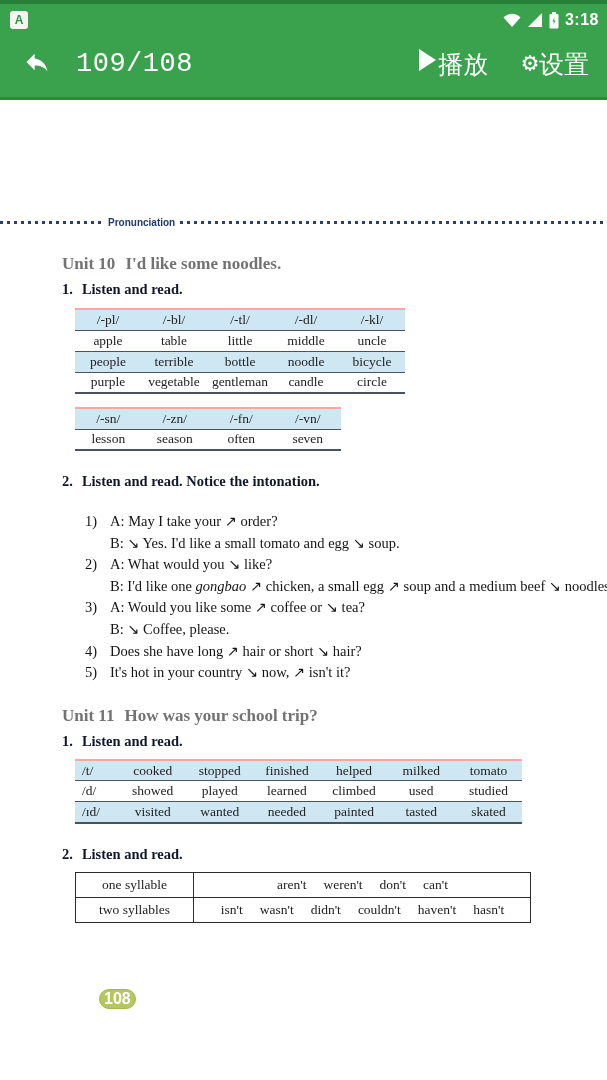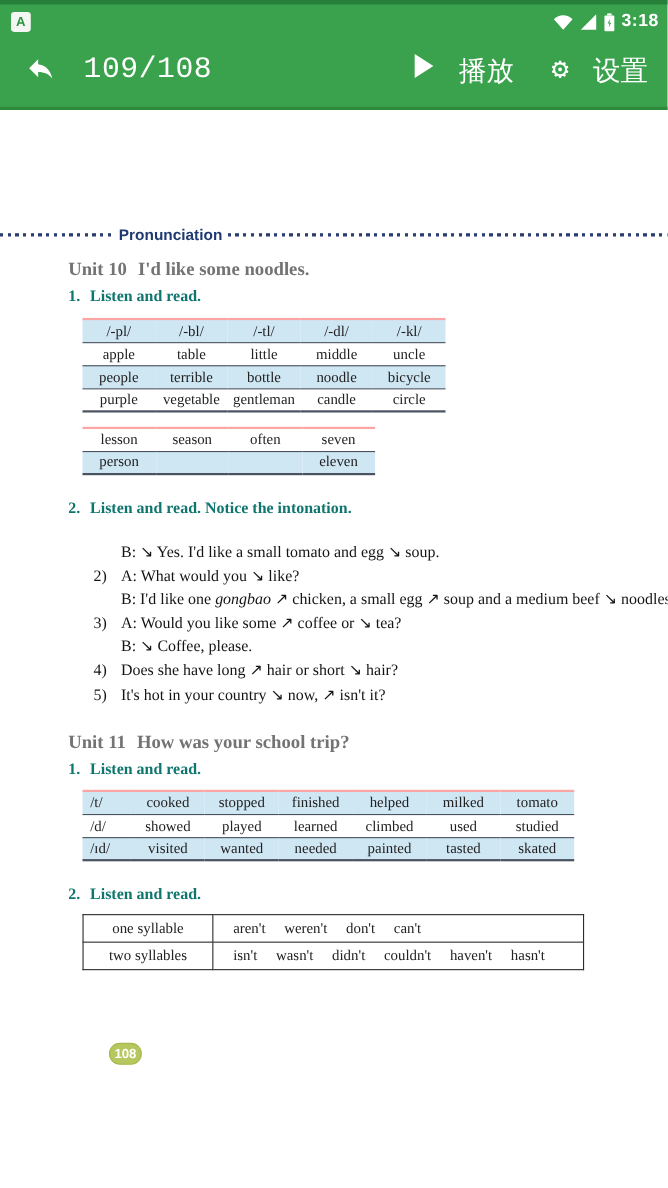--- a/index.html
+++ b/index.html
@@ -15,37 +15,37 @@
                display:flex; align-items:center; justify-content:center;
                color:#2f9440; font-weight:bold; font-size:12px; }
   .status-right { display:flex; align-items:center; gap:6px; }
   .status-right svg { display:block; }
   .status-time { color:#ffffff; font-size:16px; font-weight:bold; letter-spacing:0.5px; }
 
   .toolbar { height:66px; display:flex; align-items:center; padding:0 18px 6px 20px;font-family:Liberation Mono, monospace; }
   .back-btn { width:34px; height:34px; display:flex; align-items:center; justify-content:center; }
   .toolbar-title { color:#ffffff; font-size:27px; margin-left:22px; letter-spacing:0.5px; }
   .toolbar-actions { margin-left:auto; display:flex; align-items:center; gap:34px; }
-  .tb-action { display:flex; align-items:center; gap:22px; color:#ffffff; font-size:25px; cursor:pointer; }
+  .tb-action { display:flex; align-items:center; gap:1px; color:#ffffff; font-size:25px; cursor:pointer; }
   .gear-glyph { font-size:26px; line-height:1; }
 
   
   .page { position:relative; width:607px; height:980px; background:#ffffff;
           color:#1d1d1d; font-family:"Liberation Serif","DejaVu Sans",serif; }
 
   .dotline { display:flex; align-items:center; padding-top:105px; }
   .dots { height:3px; background:repeating-linear-gradient(to right,#2a3d6e 0 3px,transparent 3px 7px); }
   .dots-left { width:103px; }
   .dots-right { flex:1; }
-  .dot-label { font-family:"Liberation Sans",sans-serif; font-weight:bold; font-size:14px;
-               color:#1f3a70; margin:0 5px; white-space:nowrap; }
+  .dot-label { font-family:"Liberation Sans",sans-serif; font-weight:bold; font-size:10px;
+               color:#1f3a70; margin:12px 5px; white-space:nowrap; }
 
   .unit-heading { margin:14px 0 0 62px; color:#737373; font-weight:bold; font-size:17px; }
   .unit-heading .unit-no { margin-right:10px; }
-  .ex-heading { margin:7px 0 0 62px; font-weight:bold; font-size:14.5px; color:#0f766e; }
+  .ex-heading { margin:7px 0 0 62px; font-weight:bold; font-size:14.5px; color:#0f172a; }
   .ex-heading .exnum { margin-right:9px; }
 
   table.tbl { border-collapse:collapse; margin-left:75px;
               border-top:2px solid #fca5a5; border-bottom:2px solid #49525e;
               font-size:13.5px; color:#222; }
   table.tbl tr { border-bottom:1.5px solid #49525e; }
   table.tbl td { text-align:center; height:21px; padding:1px 4px; }
   tr.blue { background:#cfe6f3; }
   .ta { margin-top:10px; width:330px; }
   .ta td { width:66px; }
@@ -58,27 +58,27 @@
   .dialogue { margin:21px 0 0 85px; font-size:14.5px; line-height:21.6px; color:#141414; }
   .dline { white-space:nowrap; }
   .dnum { display:inline-block; width:25px; }
   .dindent { margin-left:25px; }
   .it { font-style:italic; }
 
   table.tbld { border-collapse:collapse; margin:9px 0 0 75px; width:456px;
                font-size:13.5px; color:#222; }
   table.tbld td { border:1.5px solid #2b2b2b; height:25px; }
   .tbld td.lab { width:118px; text-align:center; }
-  .tbld td.words { padding-left:18px; }
+  .tbld td.words { padding-left:18px;text-align:center; }
   .tbld .w { display:inline-block; margin-right:17px; }
 
   .page-badge { display:inline-block; margin:66px 0 0 99px; min-width:29px; height:20px;
                 background:#b7c75f; border:1px solid #a6b84c; border-radius:10px;
                 color:#ffffff; font-family:"Liberation Sans",sans-serif; font-weight:bold;
-                font-size:12px; text-align:center; line-height:18px; padding:0 4px; }
+                font-size:16px; text-align:center; line-height:18px; padding:0 4px; }
 </style>
 </head>
 <body>
 
 <header class="app-header">
   <div class="statusbar">
     <div class="app-badge">
       <span>A</span>
     </div>
     <div class="status-right">
@@ -172,40 +172,41 @@
       <td>vegetable</td>
       <td>gentleman</td>
       <td>candle</td>
       <td>circle</td>
     </tr>
   </tbody>
     </table>
 
   <table class="tbl tb">
     <tbody>
+        <tr class="blue">
+      <td>/-sn/</td>
+      <td>/-zn/</td>
+      <td>/-fn/</td>
+      <td>/-vn/</td>
+    </tr>
     <tr>
       <td>lesson</td>
       <td>season</td>
       <td>often</td>
       <td>seven</td>
     </tr>
-    <tr class="blue">
-      <td>person</td>
-      <td></td>
-      <td></td>
-      <td>eleven</td>
-    </tr>
   </tbody>
     </table>
 
   <div class="ex-heading" style="margin-top:22px;">
     <span class="exnum">2.</span><span>Listen and read. Notice the intonation.</span>
   </div>
 
   <div class="dialogue">
+    <div class="dline"><span class="dnum">1)</span><span>A: May I take your ↗ order?</span></div>
     <div class="dline dindent"><span>B: ↘ Yes. I'd like a small tomato and egg ↘ soup.</span></div>
     <div class="dline"><span class="dnum">2)</span><span>A: What would you ↘ like?</span></div>
     <div class="dline dindent"><span>B: I'd like one </span><span class="it">gongbao</span><span> ↗ chicken, a small egg ↗ soup and a medium beef ↘ noodles.</span></div>
     <div class="dline"><span class="dnum">3)</span><span>A: Would you like some ↗ coffee or ↘ tea?</span></div>
     <div class="dline dindent"><span>B: ↘ Coffee, please.</span></div>
     <div class="dline"><span class="dnum">4)</span><span>Does she have long ↗ hair or short ↘ hair?</span></div>
     <div class="dline"><span class="dnum">5)</span><span>It's hot in your country ↘ now, ↗ isn't it?</span></div>
   </div>
 
   <div class="unit-heading" style="margin-top:22px;">

